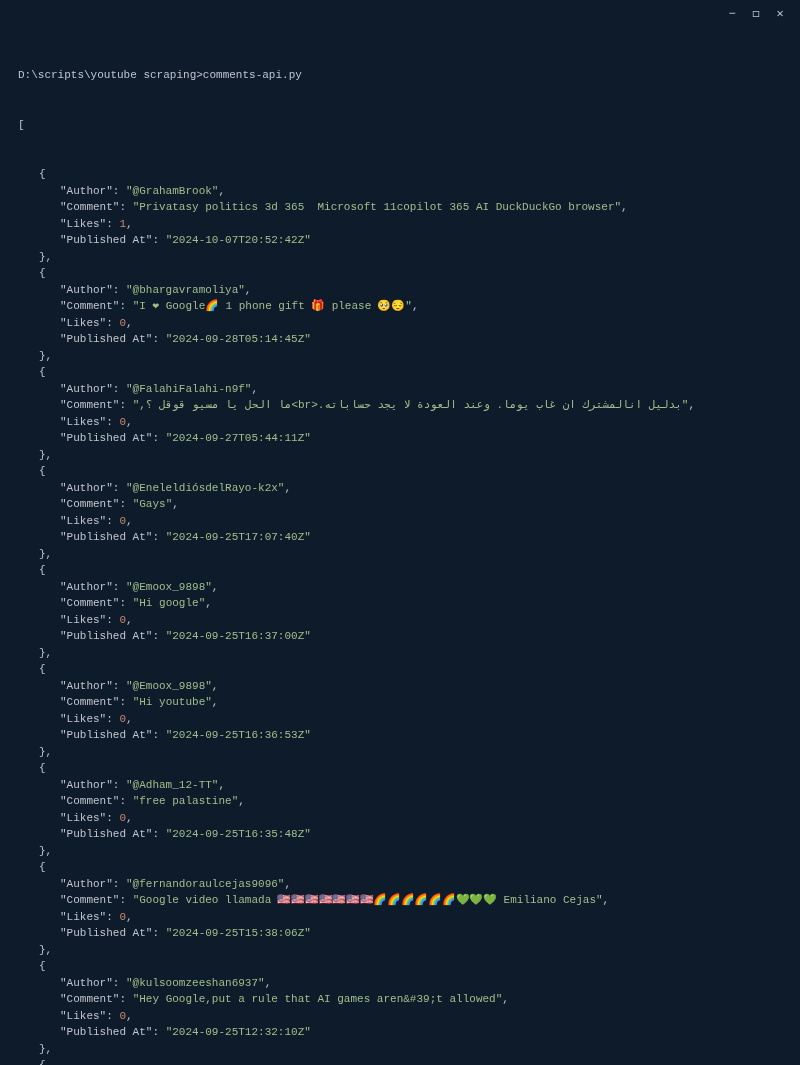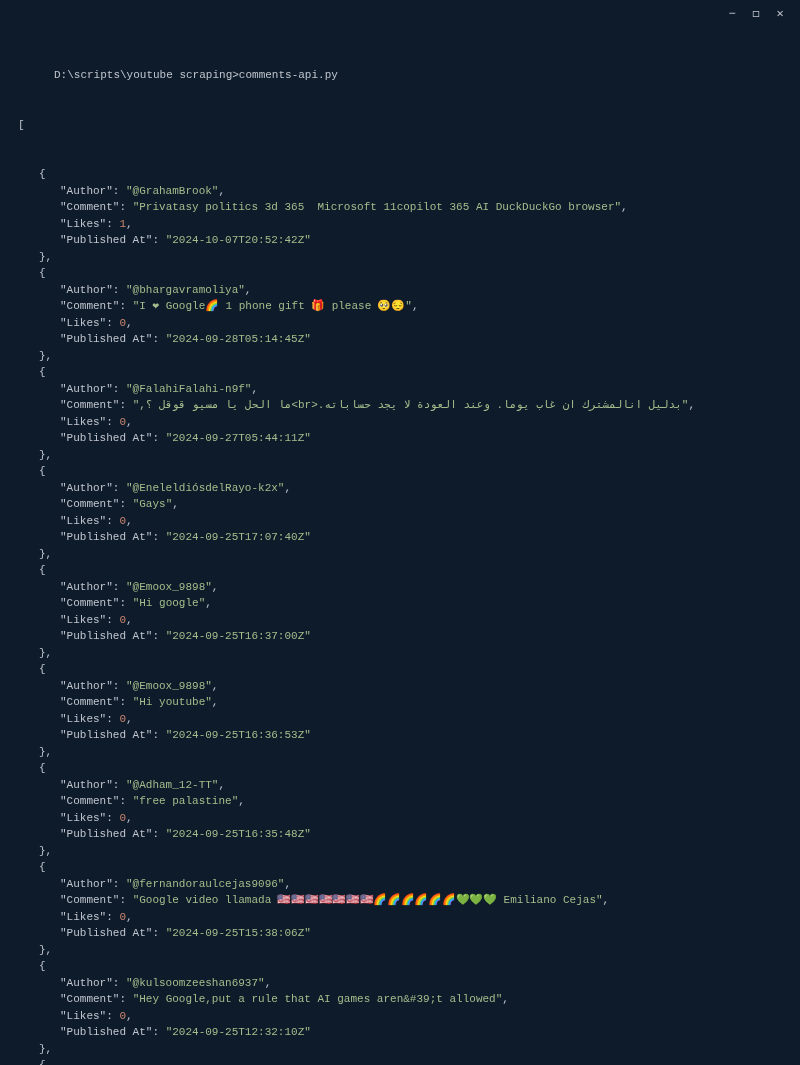--- a/index.html
+++ b/index.html
@@ -36,21 +36,21 @@
     justify-content: center;
     color: #c0c5ce;
     cursor: pointer;
     font-size: 12px;
   }
   .terminal {
     padding: 6px 18px;
     color: #c0c5ce;
     white-space: pre;
   }
-  .prompt { color: #c0c5ce; margin-left: 36px; }
+  .prompt { color: #c0c5ce; }
   .brace { color: #c0c5ce; }
   .key { color: #c0c5ce; }
   .colon { color: #c0c5ce; }
   .str { color: #a3be8c; }
   .num { color: #d08770; }
   .entry { margin-left: 42px; }
   .obj-open { margin-left: 21px; }
   .obj-close { margin-left: 21px; }
   .arr { margin-left: 0; }
 </style>

